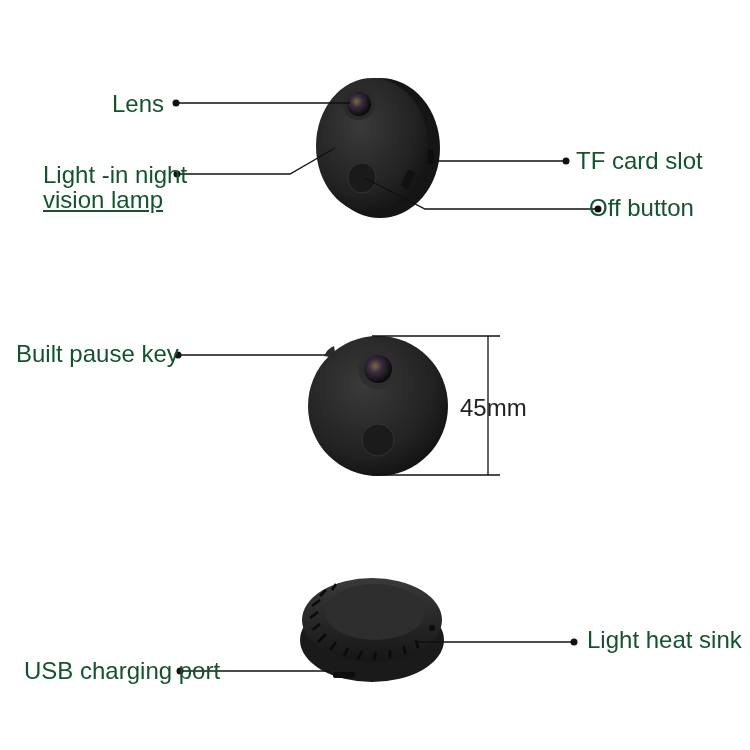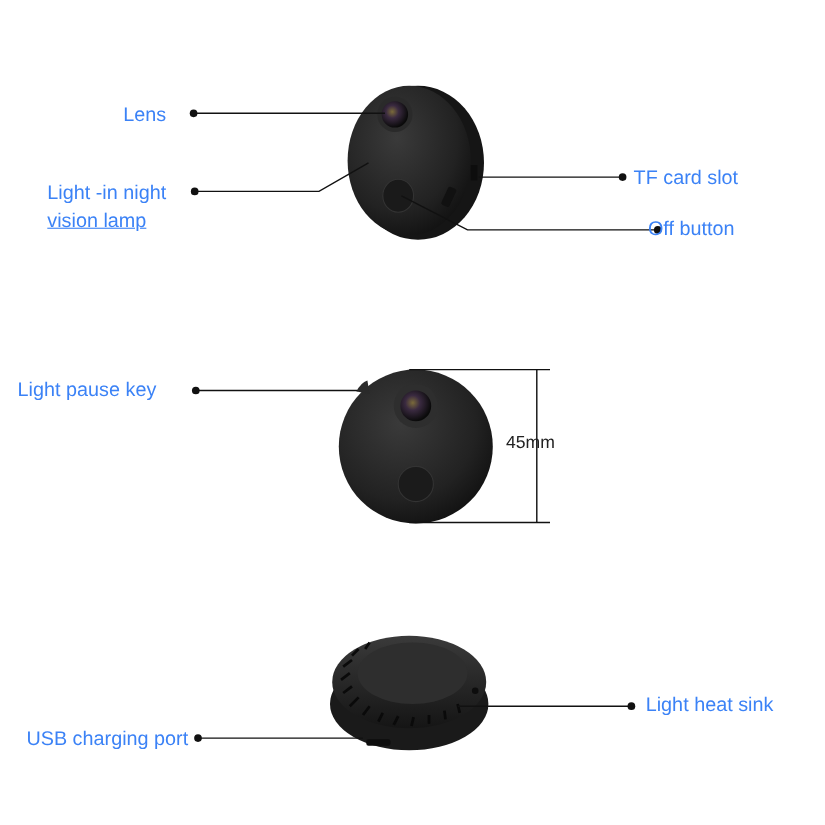--- a/index.html
+++ b/index.html
@@ -1,19 +1,19 @@
 <!DOCTYPE html>
 <html><head>
 <meta charset="utf-8">
 <style>
   html, body { margin:0; padding:0; background:#ffffff; }
   body { width:750px; height:750px; position:relative; overflow:hidden; font-family:"Liberation Sans", sans-serif; }
-  .label { position:absolute; color:#3b82f6; font-size:18px; line-height:24px; white-space:nowrap; }
+  .label { position:absolute; color:#14532d; font-size:24px; line-height:24px; white-space:nowrap; }
   svg.overlay { position:absolute; left:0; top:0; }
-  .dim { position:absolute; color:#222; font-size:16px; }
+  .dim { position:absolute; color:#222; font-size:24px; }
 </style>
 </head>
 <body>
 
 <svg class="overlay" width="750" height="750" viewBox="0 0 750 750">
   <defs>
     <radialGradient id="bodyGrad" cx="0.4" cy="0.35" r="0.7">
       <stop offset="0" stop-color="#3a3a3a"></stop>
       <stop offset="0.7" stop-color="#222"></stop>
       <stop offset="1" stop-color="#111"></stop>
@@ -92,16 +92,16 @@
     <circle cx="574" cy="642" r="3.5"></circle>
     <circle cx="180" cy="671" r="3.5"></circle>
   </g>
 </svg>
 
 <div class="label" style="left:112px; top:92px;">Lens</div>
 <div class="label" style="left:43px; top:163px;">Light -in night</div>
 <div class="label" style="left:43px; top:188px;text-decoration:underline;">vision lamp</div>
 <div class="label" style="left:576px; top:149px;">TF card slot</div>
 <div class="label" style="left:589px; top:196px;">Off button</div>
-<div class="label" style="left:16px; top:342px;">Light pause key</div>
+<div class="label" style="left:16px; top:342px;">Built pause key</div>
 <div class="dim" style="left:460px; top:394px;">45mm</div>
 <div class="label" style="left:587px; top:628px;">Light heat sink</div>
 <div class="label" style="left:24px; top:659px;">USB charging port</div>
 
 </body></html>

